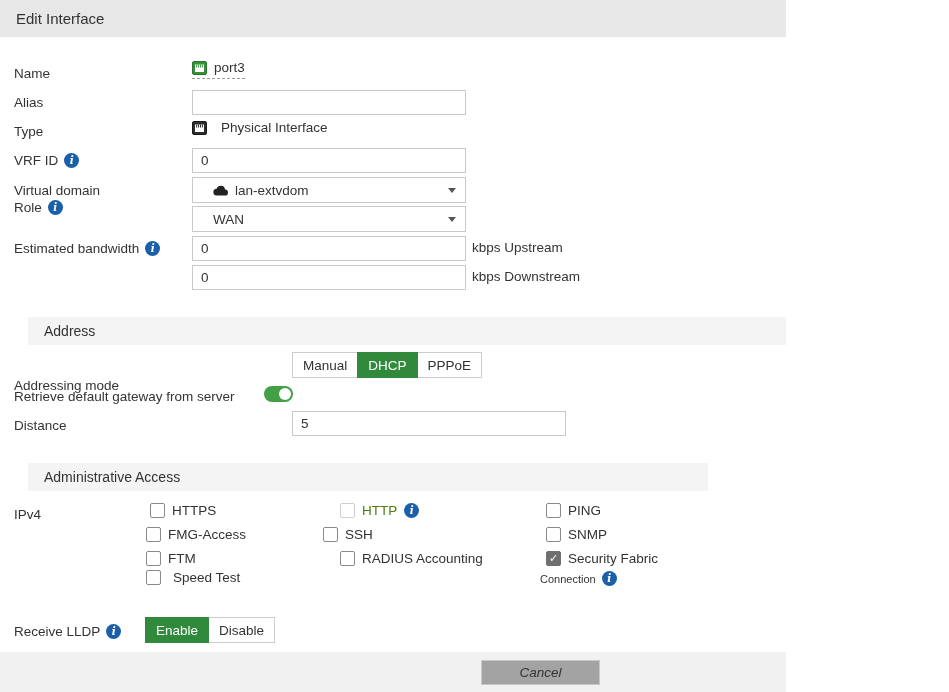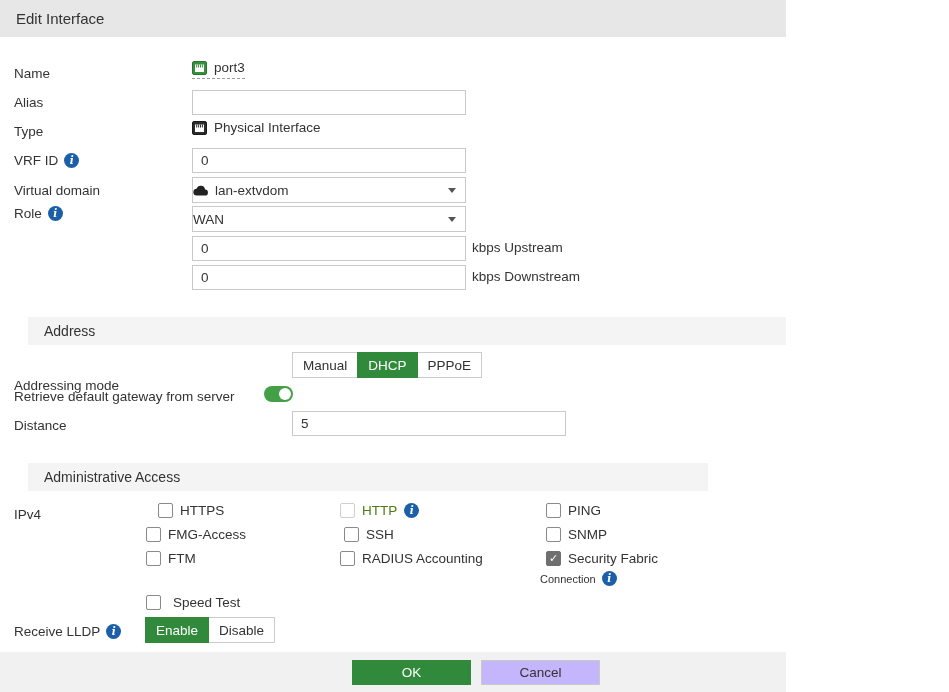--- a/index.html
+++ b/index.html
@@ -20,21 +20,21 @@
   .section-band{position:absolute;left:0;height:28px;background:#f4f4f4;
        display:flex;align-items:center;padding-left:16px;font-size:14px;color:#333;margin-left:28px;}
 
   .lbl{position:absolute;left:14px;height:18px;display:flex;align-items:center;gap:6px;
        font-size:13.5px;color:#333;white-space:nowrap;}
 
   .txt-input{position:absolute;width:274px;height:25px;border:1px solid var(--border);
        background:#fff;font-family:inherit;font-size:13.5px;color:#333;padding:0 8px;outline:none;}
 
   .select{position:absolute;width:274px;height:26px;border:1px solid var(--border);background:#fff;
-       display:flex;align-items:center;gap:7px;padding:0 24px 0 0;font-size:13.5px;color:#333;cursor:pointer;}
+       display:flex;align-items:center;gap:7px;padding:0 24px 0 20px;font-size:13.5px;color:#333;cursor:pointer;}
   .caret{position:absolute;right:9px;top:10px;width:0;height:0;
        border-left:4.5px solid transparent;border-right:4.5px solid transparent;border-top:5.5px solid #555;}
 
   .seg-group{position:absolute;display:flex;}
   .seg{height:26px;display:flex;align-items:center;padding:0 10px;background:#fff;
        border:1px solid #ccc;margin-left:-1px;font-size:13.5px;color:#333;cursor:pointer;white-space:nowrap;}
   .seg:first-child{margin-left:0;}
   .seg.active{background:var(--green);border-color:var(--green);color:#fff;z-index:1;}
 
   .cb-item{position:absolute;display:flex;align-items:center;gap:7px;font-size:13.5px;color:#333;}
@@ -47,28 +47,28 @@
   .info{width:15px;height:15px;border-radius:50%;background:var(--info-blue);flex:0 0 auto;
        display:inline-flex;align-items:center;justify-content:center;}
   .info::before{content:"i";color:#fff;font-size:10.5px;font-weight:bold;font-style:italic;
        font-family:"DejaVu Serif",serif;line-height:1;}
 
   .toggle{position:absolute;width:29px;height:16px;border-radius:8px;background:var(--toggle-green);cursor:pointer;}
   .toggle::after{content:"";position:absolute;right:2px;top:2px;width:12px;height:12px;border-radius:50%;background:#fff;}
 
   .name-val{position:absolute;display:flex;align-items:center;gap:7px;font-size:13.5px;color:#333;
        border-bottom:1px dashed #9a9a9a;padding-bottom:3px;cursor:pointer;}
-  .type-val{position:absolute;display:flex;align-items:center;gap:7px;font-size:13.5px;color:#333;}
+  .type-val{position:absolute;display:flex;align-items:center;gap:14px;font-size:13.5px;color:#333;}
   .unit{position:absolute;font-size:13.5px;color:#333;white-space:nowrap;}
 
   .footer{position:absolute;left:0;top:652px;width:949px;height:40px;background:#f1f1f1;}
   .btn{position:absolute;width:119px;height:25px;display:flex;align-items:center;justify-content:center;
        font-size:13.5px;cursor:pointer;}
   .btn.primary{background:var(--green);border:1px solid var(--green);color:#fff;}
-  .btn.secondary{background:#c4b5fd;border:1px solid var(--border);color:#333;}
+  .btn.secondary{background:#a3a3a3;border:1px solid var(--border);color:#333;font-style:italic;}
 
   .scroll-thumb{position:absolute;left:937px;top:32px;width:11px;height:405px;background:#a6a6a6;border-radius:6px;}
   .wrap2{position:absolute;display:flex;align-items:center;gap:6px;font-size:11px;color:#333;}
 </style>
 </head>
 <body>
 
 <div class="app">
 
   <div class="hdr">
@@ -120,29 +120,33 @@
   <div class="select" style="left:192px;top:177px;">
     <span style="display:inline-flex;">
       <svg width="15" height="11" viewBox="0 0 15 11">
         <path fill="#222" d="M11.8 10.5H3.9A3.4 3.4 0 0 1 3.6 3.7 4.4 4.4 0 0 1 12.1 4.5a3 3 0 0 1-.3 6z"></path>
       </svg>
     </span>
     <span>lan-extvdom</span>
     <span class="caret"></span>
   </div>
 
-  <div class="lbl" style="top:204px;">
+  <div class="lbl" style="top:198px;">
     <span>Role</span>
     <span class="info"></span>
   </div>
   <div class="select" style="left:192px;top:206px;">
     <span>WAN</span>
     <span class="caret"></span>
   </div>
 
+  <div class="lbl" style="top:239px;">
+    <span>Estimated bandwidth</span>
+    <span class="info"></span>
+  </div>
   <input class="txt-input" style="left: 192px; top: 236px;" value="0">
   <span class="unit" style="left:472px;top:240px;">kbps Upstream</span>
   <input class="txt-input" style="left: 192px; top: 265px;" value="0">
   <span class="unit" style="left:472px;top:269px;">kbps Downstream</span>
 
   <div class="section-band" style="top:317px;width:934px;">
     <span>Address</span>
   </div>
 
   <div class="lbl" style="top:376px;">
@@ -165,43 +169,43 @@
   <input class="txt-input" style="left: 292px; top: 411px;" value="5">
 
   <div class="section-band" style="top:463px;width:680px;">
     <span>Administrative Access</span>
   </div>
 
   <div class="lbl" style="top:505px;">
     <span>IPv4</span>
   </div>
 
-  <div class="cb-item" style="left:158px;top:503px;">
+  <div class="cb-item" style="left:150px;top:503px;">
     <span class="cb"></span>
     <span>HTTPS</span>
   </div>
   <div class="cb-item" style="left:146px;top:527px;">
     <span class="cb"></span>
     <span>FMG-Access</span>
   </div>
   <div class="cb-item" style="left:146px;top:551px;">
     <span class="cb"></span>
     <span>FTM</span>
   </div>
-  <div class="cb-item" style="left:146px;top:595px;gap:12px;">
+  <div class="cb-item" style="left:146px;top:570px;gap:12px;">
     <span class="cb"></span>
     <span>Speed Test</span>
   </div>
 
   <div class="cb-item" style="left:340px;top:503px;">
     <span class="cb disabled"></span>
     <span class="dim">HTTP</span>
     <span class="info"></span>
   </div>
-  <div class="cb-item" style="left:344px;top:527px;">
+  <div class="cb-item" style="left:323px;top:527px;">
     <span class="cb"></span>
     <span>SSH</span>
   </div>
   <div class="cb-item" style="left:340px;top:551px;">
     <span class="cb"></span>
     <span>RADIUS Accounting</span>
   </div>
 
   <div class="cb-item" style="left:546px;top:503px;">
     <span class="cb"></span>
@@ -223,18 +227,17 @@
   <div class="lbl" style="top:622px;">
     <span>Receive LLDP</span>
     <span class="info"></span>
   </div>
   <div class="seg-group" style="left:145px;top:617px;">
     <div class="seg active">Enable</div>
     <div class="seg">Disable</div>
   </div>
 
   <div class="footer"></div>
-  <div class="btn primary" style="left:352px;top:660px;">OK</div>
   <div class="btn secondary" style="left:481px;top:660px;">Cancel</div>
 
   <div class="scroll-thumb"></div>
 
 </div>
 
 </body></html>

